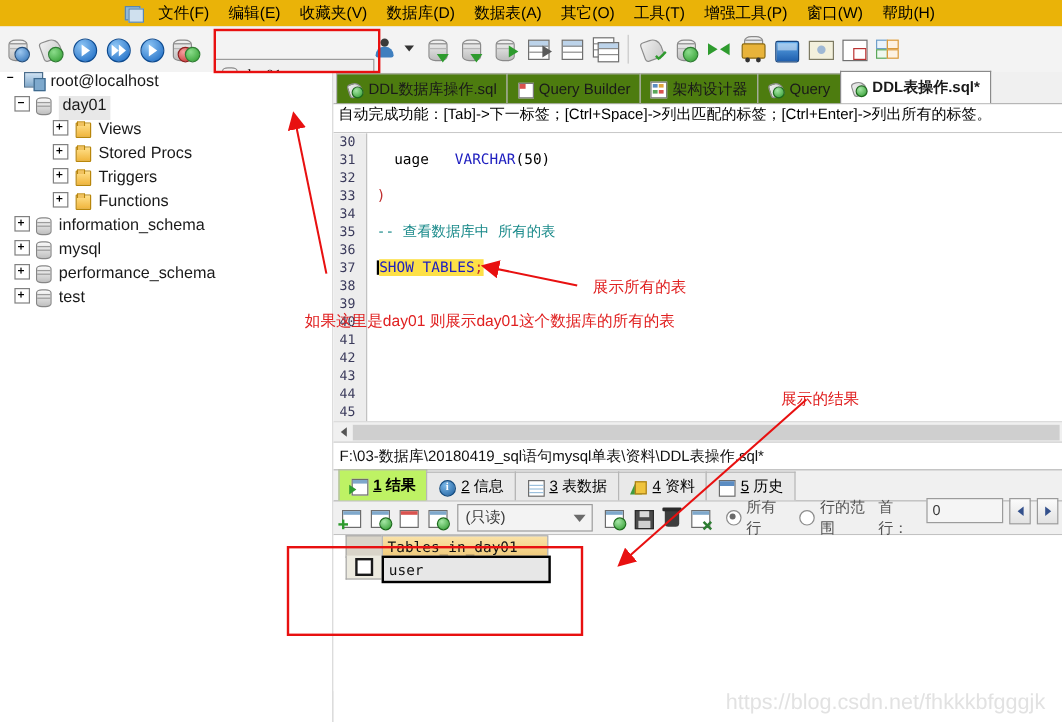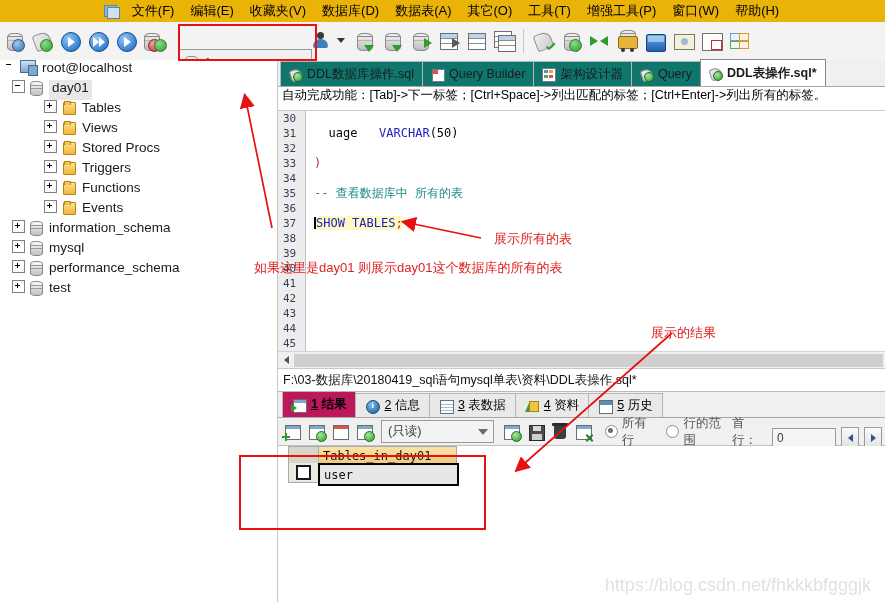--- a/index.html
+++ b/index.html
@@ -176,21 +176,21 @@
 
   
   .right-pane{position:absolute;left:278px;top:60px;width:607px;height:542px;background:#fff;}
 
   .tabbar{
     height:26px;background:#f0f0f0;border-bottom:1px solid #a8a8a8;
     display:flex;align-items:flex-end;padding-left:2px;
   }
   .tab{
     height:24px;display:flex;align-items:center;gap:5px;padding:0 8px;
-    border:1px solid #b6b6b6;border-bottom:none;background:#0f766e;
+    border:1px solid #b6b6b6;border-bottom:none;background:#4d7c0f;
     font-size:12.5px;color:#1a1a1a;margin-right:-1px;white-space:nowrap;
   }
   .tab.active{background:#fff;height:26px;font-weight:bold;border-color:#8a8a8a;}
   .tabico{width:13px;height:13px;position:relative;flex:0 0 auto;}
   .tabico.sql .b{position:absolute;left:1px;top:1px;width:10px;height:10px;background:linear-gradient(135deg,#eee,#c6c6c6);border:1px solid #8d8d8d;border-radius:3px 7px 3px 3px;transform:rotate(-18deg);}
   .tabico.sql .g{position:absolute;right:-1px;bottom:-1px;width:8px;height:8px;border-radius:50%;background:radial-gradient(circle at 35% 30%,#a5e6a5,#2e9b2e);border:1px solid #1d6b1d;}
   .tabico.qb .b{position:absolute;left:1px;top:1px;width:11px;height:11px;background:#fff;border:1px solid #7b7b7b;}
   .tabico.qb .b:after{content:"";position:absolute;left:0;top:0;width:5px;height:4px;background:#d9534f;}
   .tabico.arch .b{position:absolute;left:0px;top:0px;width:12px;height:12px;background:#fff;border:1px solid #7b7b7b;}
   .tabico.arch .b:before{content:"";position:absolute;left:1px;top:1px;width:4px;height:3px;background:#5b8cc2;box-shadow:5px 0 0 #e0a63c,0 5px 0 #5aa75a,5px 5px 0 #d9534f;}
@@ -213,21 +213,21 @@
     font-family:"DejaVu Sans Mono","Liberation Mono",monospace;font-size:11px;color:#3b3b5c;
   }
   .code{
     position:absolute;left:28px;top:0;right:0;height:100%;
     font-family:"DejaVu Sans Mono","Liberation Mono",monospace;font-size:12px;
   }
   .cl{height:15px;line-height:15px;padding-left:8px;white-space:pre;}
   .kw{color:#2020c0;}
   .cmt{color:#1a8a8a;}
   .pun{color:#c03030;}
-  .sel-code{background:#fef9c3;}
+  .sel-code{background:#fde047;}
   .caretbar{display:inline-block;width:2px;height:12px;background:#000;vertical-align:-2px;}
 
   .hscroll{
     height:16px;background:#f0f0f0;border-bottom:1px solid #c9c9c9;
     display:flex;align-items:center;
   }
   .hscroll .lbtn{width:16px;height:15px;display:flex;align-items:center;justify-content:center;}
   .hscroll .lbtn:after{content:"";width:0;height:0;border-top:4px solid transparent;border-bottom:4px solid transparent;border-right:5px solid #555;}
   .hscroll .thumb{flex:1;height:13px;background:#cfcfcf;margin-right:2px;}
 
@@ -238,21 +238,21 @@
 
   .restabs{
     height:25px;background:#f0f0f0;border-top:1px solid #b9b9b9;border-bottom:1px solid #a8a8a8;
     display:flex;align-items:flex-end;padding-left:4px;
   }
   .rtab{
     height:23px;display:flex;align-items:center;gap:5px;padding:0 9px;
     border:1px solid #b6b6b6;border-bottom:none;background:#e9e9e9;
     font-size:12.5px;margin-right:-1px;white-space:nowrap;
   }
-  .rtab.active{background:#be185d;height:25px;font-weight:bold;}
+  .rtab.active{background:#bef264;height:25px;font-weight:bold;}
   .rtab u{text-decoration:underline;}
   .rtico{width:14px;height:14px;position:relative;flex:0 0 auto;}
   .rtico.res .g{position:absolute;left:1px;top:1px;width:12px;height:12px;background:#fff;border:1px solid #6c6c6c;}
   .rtico.res .g:before{content:"";position:absolute;left:0;top:0;width:100%;height:3px;background:#7fa8cb;}
   .rtico.res .a{position:absolute;left:-1px;bottom:0;width:0;height:0;border-top:4px solid transparent;border-bottom:4px solid transparent;border-left:6px solid #2e9b2e;}
   .rtico.info .b{position:absolute;left:1px;top:1px;width:12px;height:12px;border-radius:50%;background:radial-gradient(circle at 35% 30%,#7cb8e8,#1a5c9c);border:1px solid #134madrid;border:1px solid #134a7e;}
   .rtico.info .b:after{content:"i";position:absolute;left:4px;top:-1px;color:#fff;font-size:9px;font-weight:bold;font-family:"Liberation Serif",serif;}
   .rtico.tbl .g{position:absolute;left:1px;top:1px;width:12px;height:12px;background:#fff;border:1px solid #6c6c6c;}
   .rtico.tbl .g:before{content:"";position:absolute;left:0;top:3px;width:100%;height:1px;background:#9cc0dd;box-shadow:0 3px 0 #9cc0dd,0 6px 0 #9cc0dd;}
   .rtico.doc .t{position:absolute;left:0;bottom:1px;width:0;height:0;border-left:5px solid transparent;border-right:5px solid transparent;border-bottom:11px solid #3f9a3f;}
@@ -287,21 +287,21 @@
     display:flex;align-items:center;margin-left:3px;margin-right:5px;
   }
   .ro-combo .txt{flex:1;padding-left:6px;font-size:12.5px;color:#3a3a3a;}
   .ro-combo .arw{width:20px;display:flex;align-items:center;justify-content:center;}
   .ro-combo .arw:after{content:"";width:0;height:0;border-left:5px solid transparent;border-right:5px solid transparent;border-top:6px solid #6a6a6a;}
 
   .radio-wrap{display:flex;align-items:center;gap:4px;margin-left:8px;font-size:12.5px;color:#555;}
   .radio{width:11px;height:11px;border-radius:50%;border:1px solid #8c8c8c;background:#fff;position:relative;flex:0 0 auto;}
   .radio.on:after{content:"";position:absolute;left:2px;top:2px;width:5px;height:5px;border-radius:50%;background:#6b6b6b;}
 
-  .firstrow{display:flex;align-items:flex-end;gap:5px;margin-left:auto;margin-right:3px;font-size:12.5px;color:#555;}
+  .firstrow{display:flex;align-items:flex-start;gap:5px;margin-left:auto;margin-right:3px;font-size:12.5px;color:#555;}
   .num-input{width:62px;height:19px;border:1px solid #9b9b9b;background:#f5f5f5;font-size:12px;color:#3a3a3a;display:flex;align-items:center;padding-left:4px;}
   .spinbtn{width:17px;height:20px;border:1px solid #9b9b9b;background:linear-gradient(#fbfbfb,#e2e2e2);display:flex;align-items:center;justify-content:center;}
   .spinbtn.l:after{content:"";width:0;height:0;border-top:4px solid transparent;border-bottom:4px solid transparent;border-right:5px solid #33508c;}
   .spinbtn.r:after{content:"";width:0;height:0;border-top:4px solid transparent;border-bottom:4px solid transparent;border-left:5px solid #33508c;}
 
   .resultgrid{position:relative;background:#fff;height:130px;}
   .rg-head{display:flex;height:17px;margin-left:10px;}
   .rg-corner{width:29px;height:17px;background:#d9d4c8;border:1px solid #a9a9a9;border-right:none;}
   .rg-col{
     width:133px;height:17px;background:linear-gradient(#fbe3a8,#efc97a);
@@ -474,56 +474,42 @@
           <span class="c"></span>
         </span>
       <span class="tree-label sel">day01</span>
     </div>
 
     <div class="tree-row lvl2">
       <span class="expander plus"></span>
       <span class="ico-folder">
           <span class="f"></span>
         </span>
-      <span class="tree-label">Tables</span>
+      <span class="tree-label">Views</span>
     </div>
     <div class="tree-row lvl2">
       <span class="expander plus"></span>
       <span class="ico-folder">
           <span class="f"></span>
         </span>
-      <span class="tree-label">Views</span>
+      <span class="tree-label">Stored Procs</span>
     </div>
     <div class="tree-row lvl2">
       <span class="expander plus"></span>
       <span class="ico-folder">
           <span class="f"></span>
         </span>
-      <span class="tree-label">Stored Procs</span>
+      <span class="tree-label">Triggers</span>
     </div>
     <div class="tree-row lvl2">
       <span class="expander plus"></span>
       <span class="ico-folder">
           <span class="f"></span>
         </span>
-      <span class="tree-label">Triggers</span>
-    </div>
-    <div class="tree-row lvl2">
-      <span class="expander plus"></span>
-      <span class="ico-folder">
-          <span class="f"></span>
-        </span>
       <span class="tree-label">Functions</span>
-    </div>
-    <div class="tree-row lvl2">
-      <span class="expander plus"></span>
-      <span class="ico-folder">
-          <span class="f"></span>
-        </span>
-      <span class="tree-label">Events</span>
     </div>
 
     <div class="tree-row lvl1">
       <span class="expander plus"></span>
       <span class="ico-db">
           <span class="c"></span>
         </span>
       <span class="tree-label">information_schema</span>
     </div>
     <div class="tree-row lvl1">

